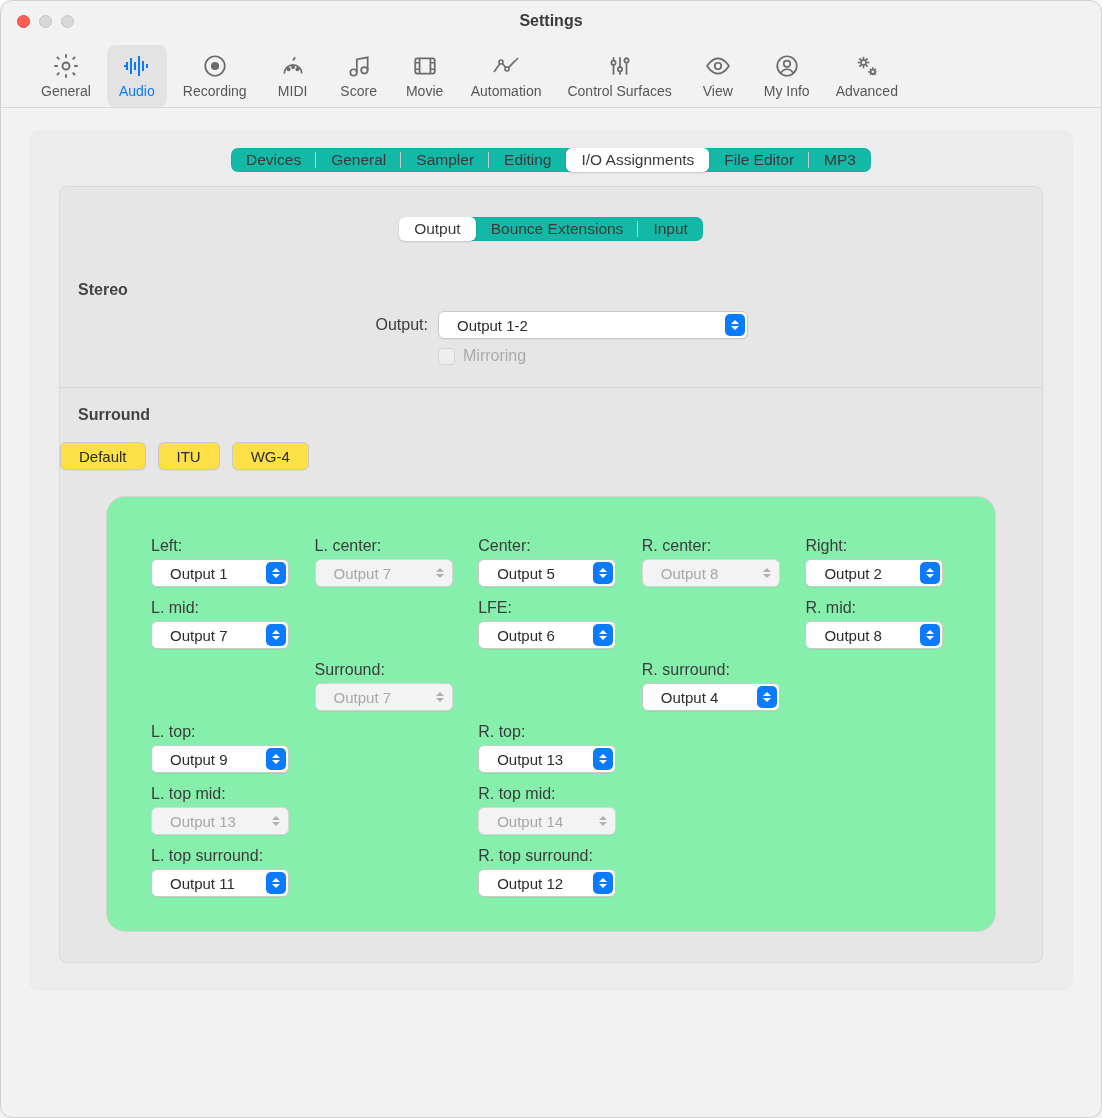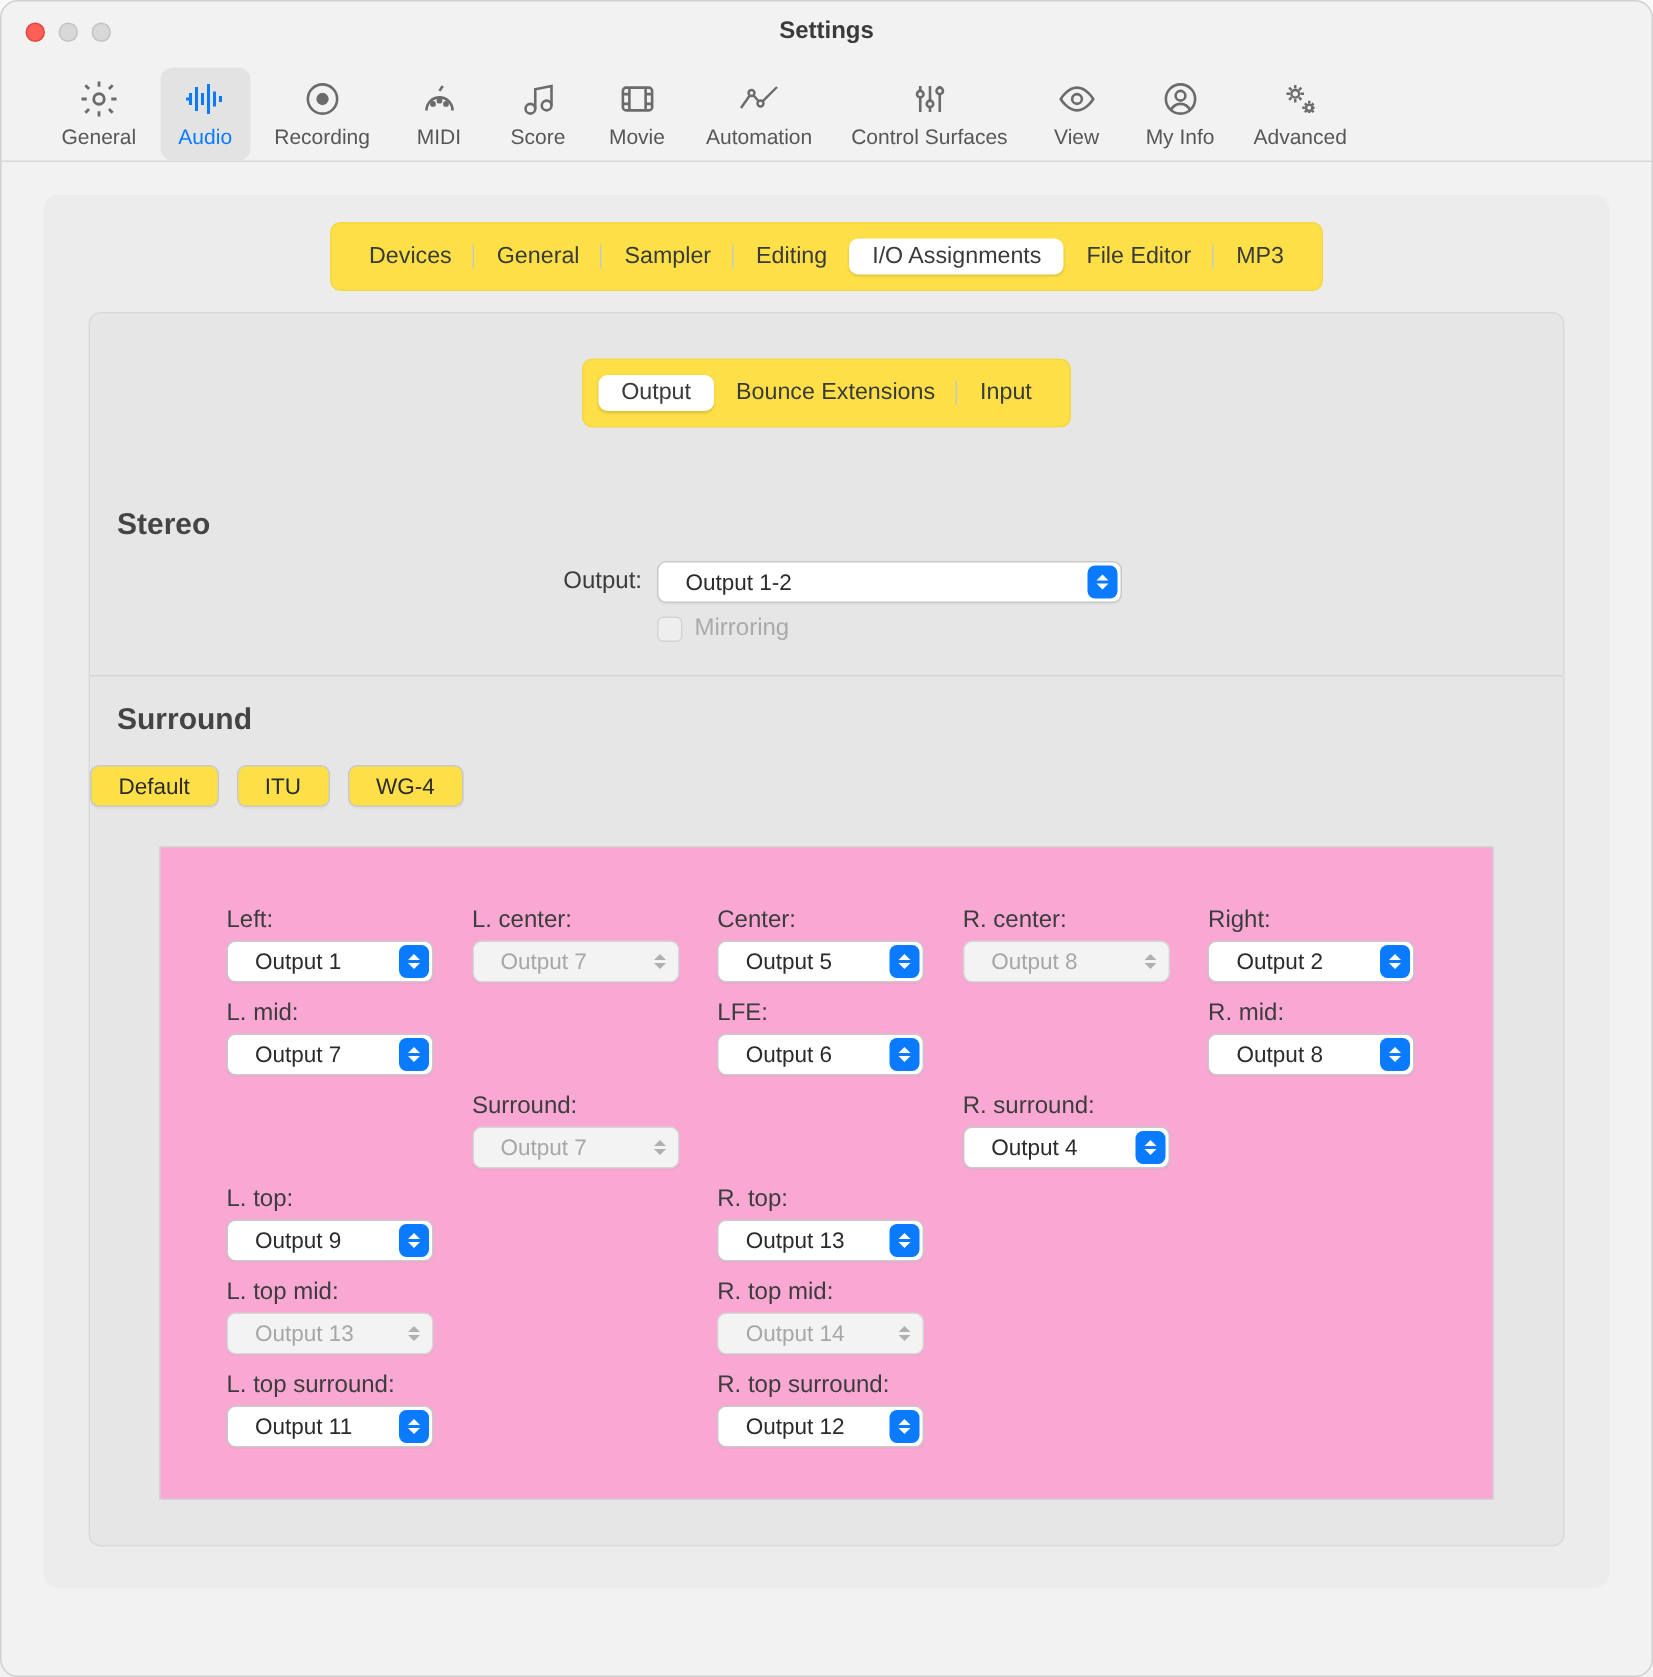--- a/index.html
+++ b/index.html
@@ -23,29 +23,29 @@
 .tbitem.active .tbicon { color:#0a7aff; }
 .tblbl { font-size:14px; color:#575757; margin-top:2px; }
 .tbitem.active .tblbl { color:#0a7aff; }
 
 
 .body { flex:1; padding: 22px 28px; }
 .panel { background:#ececec; border-radius:10px; padding: 12px 0 28px 0; }
 
 
 .seg { display:flex; justify-content:center; margin: 6px 0 12px 0; }
-.seggroup { display:flex; background:#fde047; border-radius:7px; padding:11px; box-shadow: inset 0 0 0 1px rgba(0,0,0,0.04); text-align: right; }
+.seggroup { display:flex; background:#14b8a6; border-radius:7px; padding:0; box-shadow: inset 0 0 0 1px rgba(0,0,0,0.04); text-align: right; }
 .segbtn { font-size:15.5px; color:#3a3a3a; padding: 3px 15px; border-radius:6px; cursor:default; position:relative;}
 .segbtn.sel { background:#fff; box-shadow: 0 1px 2px rgba(0,0,0,0.15); }
 .segbtn + .segbtn::before { content:""; position:absolute; left:-1px; top:4px; bottom:4px; width:1px; background:#c8c8c8; }
 .segbtn.sel + .segbtn::before, .segbtn.sel::before { display:none; }
 
 .inner { background:#e6e6e6; border:1px solid #d9d9d9; border-radius:8px; margin: 14px 30px 0 30px; padding: 24px 0 30px 0; }
 
-.section-title { font-size:20px; font-weight:700; color:#444; padding: 0 46px 8px 18px; margin-top: 14px; }
+.section-title { font-size:16px; font-weight:700; color:#444; padding: 0 46px 8px 18px; }
 .row { display:flex; align-items:center; padding: 4px 0; }
 .rlabel { width: 378px; text-align:right; font-size:16px; color:#3c3c3c; padding-right:10px; }
 
 .popup { display:flex; align-items:center; justify-content:space-between; background:#fff; border:1px solid #c9c9c9; border-radius:6px; height:28px; font-size:15px; color:#2b2b2b; padding: 0 2px 0 18px; box-shadow: 0 1px 1px rgba(0,0,0,0.04); }
 .popup.wide { width: 310px; }
 .popup.nrm { width: 138px; }
 .popup.disabled { color:#a7a7a7; border-color:#d6d6d6; background:#f3f3f3; }
 .popbtn { width:20px; height:22px; border-radius:5px; background:#0a7aff; display:flex; flex-direction:column; align-items:center; justify-content:center; gap:0; }
 .popup.disabled .popbtn { background:transparent; }
 .pb-up, .pb-down { width:0; height:0; border-left:4px solid transparent; border-right:4px solid transparent; }
@@ -55,21 +55,21 @@
 .popup.disabled .pb-down { border-top-color:#b0b0b0; }
 
 .checkbox { width:17px; height:17px; border-radius:4px; background:#eee; border:1px solid #d4d4d4; margin-right:8px; }
 .dimtext { color:#aaaaaa; font-size:16px; }
 
 hr.sep { border:none; border-top:1px solid #d6d6d6; margin: 18px 0 18px 0; }
 
 .btn { background:#fde047; border:1px solid #c9c9c9; border-radius:6px; height:28px; font-size:15px; color:#2b2b2b; padding: 0 18px; margin-right:12px; box-shadow: 0 1px 1px rgba(0,0,0,0.04); display:inline-flex; align-items:center; }
 
 
-.chgrid-outer { background:#f9a8d4; border:1px solid #d3d3d3; border-radius:1px; margin: 22px 46px 0 46px; padding: 30px 44px 34px 44px; }
+.chgrid-outer { background:#86efac; border:1px solid #d3d3d3; border-radius:19px; margin: 22px 46px 0 46px; padding: 30px 44px 34px 44px; }
 .chgrid { display:grid; grid-template-columns: repeat(5, 1fr); column-gap: 18px; row-gap: 2px; }
 .chcell { display:flex; flex-direction:column; }
 .chlabel { font-size:16px; color:#3c3c3c; margin-bottom:4px; margin-top:10px; }
 .chcell.empty { visibility:hidden; }
 
 svg { display:block; }
 </style>
 </head>
 <body>
 

